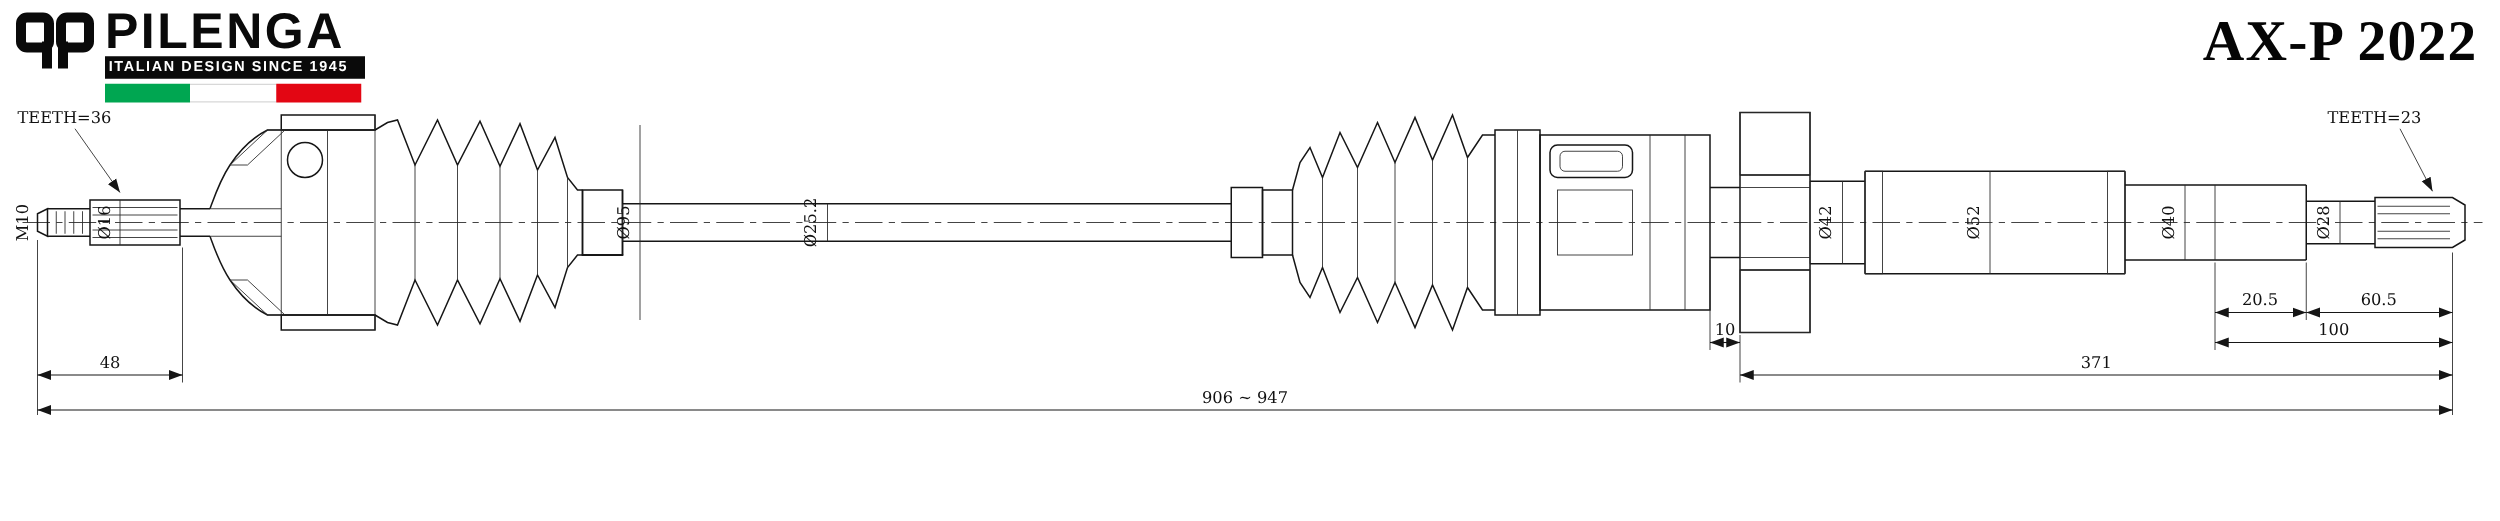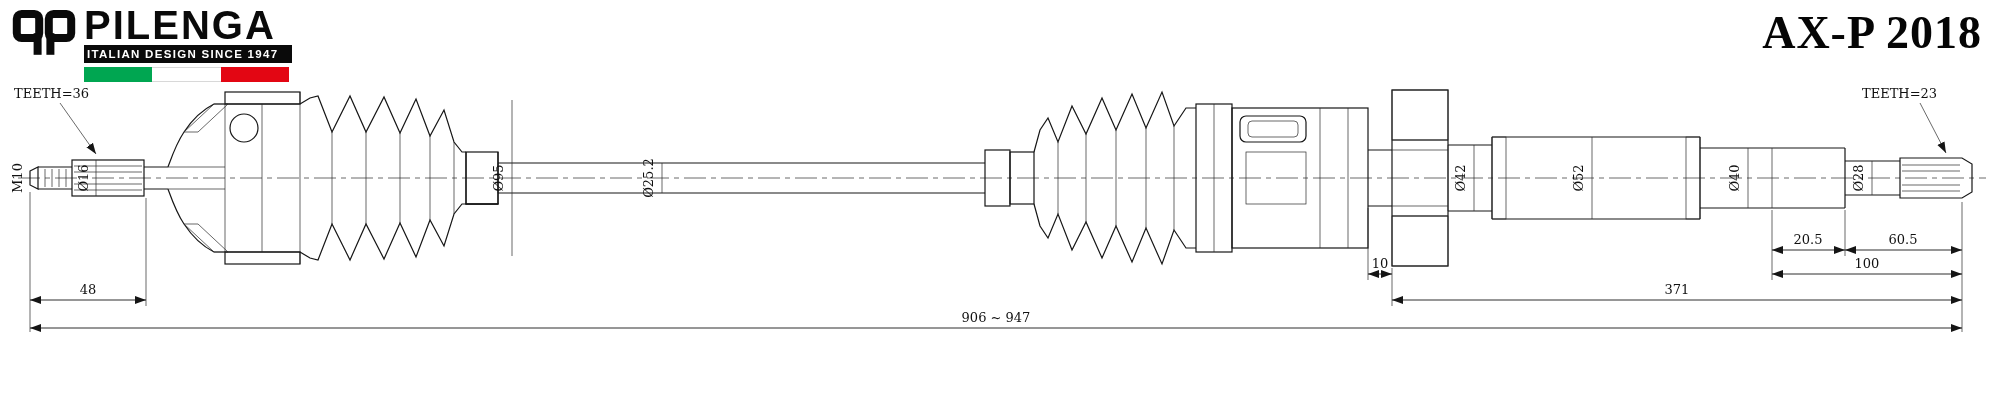--- a/index.html
+++ b/index.html
@@ -45,29 +45,29 @@
 <header>
   <div class="logo">
     <svg class="monogram" viewBox="0 0 80 62" aria-hidden="true">
       <rect x="6" y="6" width="28" height="30" rx="6" fill="none" stroke="#0a0a0a" stroke-width="10"></rect>
       <rect x="27" y="30" width="10" height="27" fill="#0a0a0a"></rect>
       <rect x="46" y="6" width="28" height="30" rx="6" fill="none" stroke="#0a0a0a" stroke-width="10"></rect>
       <rect x="43" y="30" width="10" height="27" fill="#0a0a0a"></rect>
     </svg>
     <div class="logo-col">
       <div class="brand">PILENGA</div>
-      <div class="tagline">ITALIAN DESIGN SINCE 1947</div>
+      <div class="tagline">ITALIAN DESIGN SINCE 1945</div>
       <div class="flag">
         <span class="fg"></span>
         <span class="fw"></span>
         <span class="fr"></span>
       </div>
     </div>
   </div>
-  <div class="part-number">AX-P 2018</div>
+  <div class="part-number">AX-P 2022</div>
 </header>
 
 <svg class="drawing" width="2000" height="417" viewBox="0 0 2000 417">
   <defs>
     <pattern id="hatch" patternUnits="userSpaceOnUse" width="7" height="7" patternTransform="rotate(45)">
       <line x1="0" y1="0" x2="0" y2="7" stroke="#333" stroke-width="1"></line>
     </pattern>
     <marker id="arr" markerUnits="userSpaceOnUse" markerWidth="12" markerHeight="10" refX="11" refY="5" orient="auto-start-reverse">
       <path d="M0,1 L11,5 L0,9 Z" fill="#151515"></path>
     </marker>

